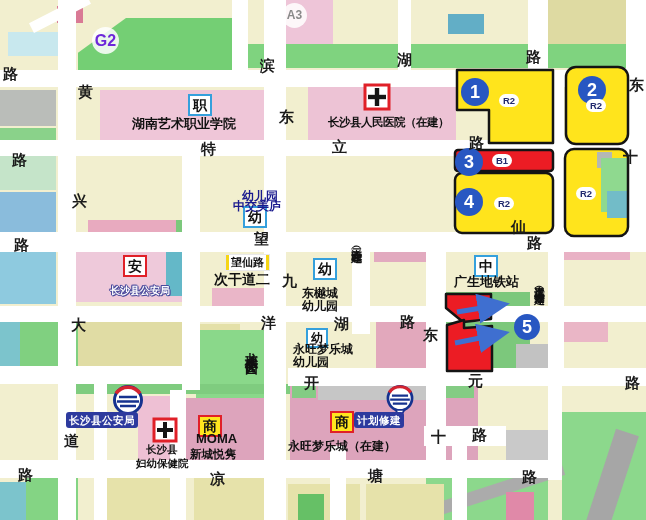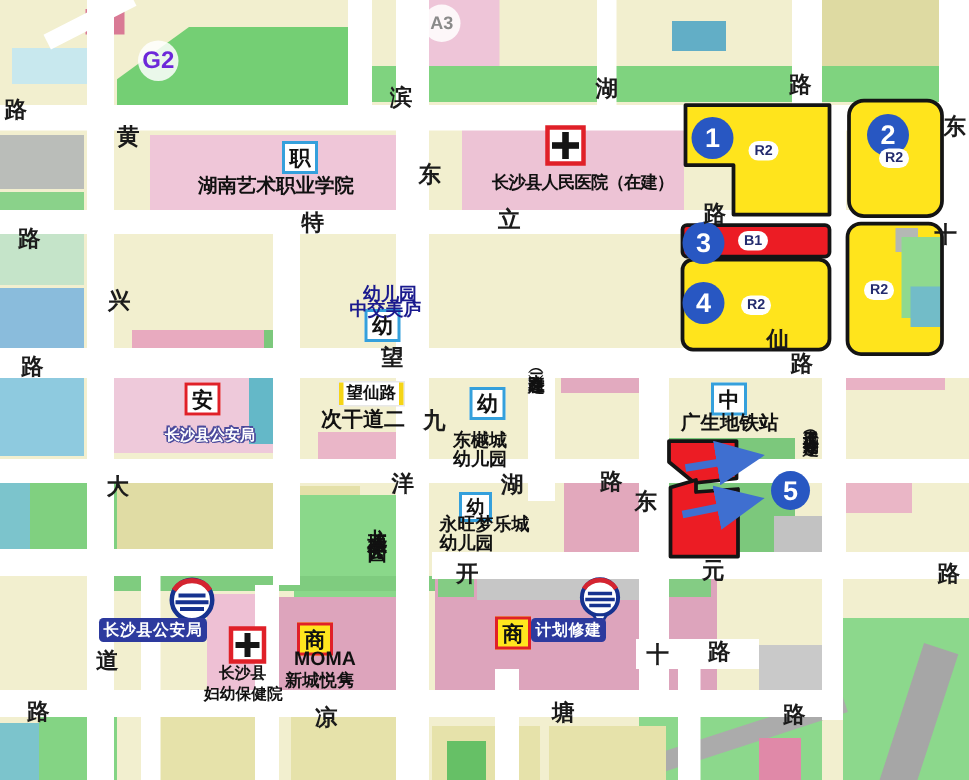--- a/index.html
+++ b/index.html
@@ -193,20 +193,21 @@
   <div class="lab z4" style="left:302px;top:287px;font-size:12px;">东樾城</div>
   <div class="lab z4" style="left:302px;top:300px;font-size:12px;">幼儿园</div>
   <div class="lab z4" style="left:293px;top:343px;font-size:12px;">永旺梦乐城</div>
   <div class="lab z4" style="left:293px;top:356px;font-size:12px;">幼儿园</div>
   <div class="lab z4" style="left:454px;top:275px;font-size:13px;">广生地铁站</div>
   <div class="lab vtext z4" style="left:243px;top:342px;height:118px;font-size:13px;">龙塘水体公园</div>
   <div class="lab z4" style="left:146px;top:443px;font-size:10.5px;text-align:center;">长沙县</div>
   <div class="lab z4" style="left:136px;top:457px;font-size:10.5px;">妇幼保健院</div>
   <div class="lab z4" style="left:196px;top:432px;font-size:13px;">MOMA</div>
   <div class="lab z4" style="left:190px;top:448px;font-size:11.5px;">新城悦隽</div>
+  <div class="lab z4" style="left:288px;top:440px;font-size:12px;">永旺梦乐城（在建）</div>
   <div class="lab vtext z4" style="left:534px;top:278px;height:152px;font-size:10.5px;letter-spacing:1px;">次干道二（计划修建）</div>
   <div class="lab vtext z4" style="left:350px;top:240px;height:95px;font-size:11px;letter-spacing:0.5px;font-weight:600;">支二路（在建）</div>
 
   <div class="rchar z4" style="left:3px;top:66px;">路</div>
   <div class="rchar z4" style="left:78px;top:84px;">黄</div>
   <div class="rchar z4" style="left:260px;top:58px;">滨</div>
   <div class="rchar z4" style="left:397px;top:52px;">湖</div>
   <div class="rchar z4" style="left:526px;top:49px;">路</div>
   <div class="rchar z4" style="left:629px;top:77px;">东</div>
   <div class="rchar z4" style="left:279px;top:109px;">东</div>

